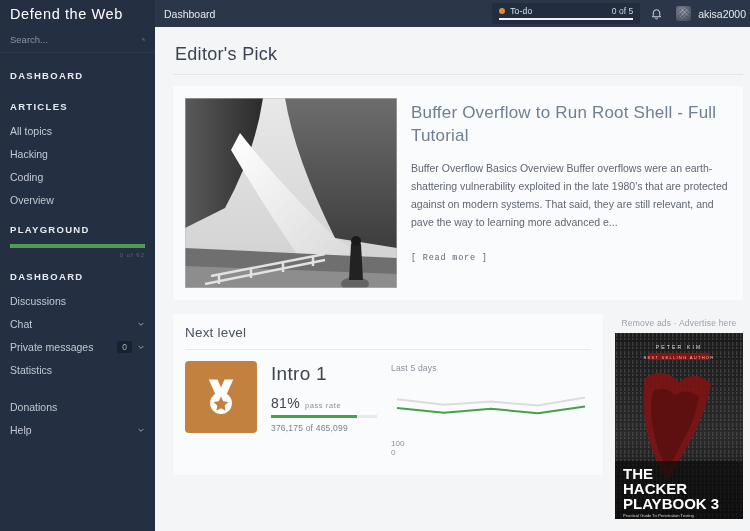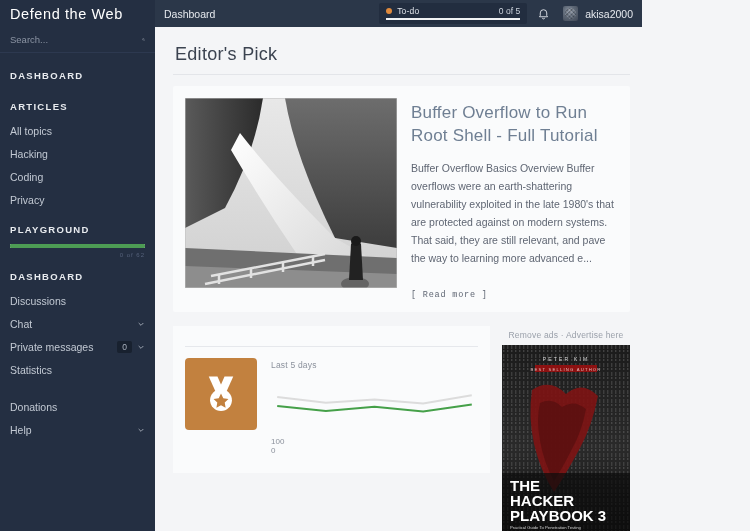--- a/index.html
+++ b/index.html
@@ -199,21 +199,21 @@
       <div class="nav-item">
         <span class="lbl">All topics</span>
       </div>
       <div class="nav-item">
         <span class="lbl">Hacking</span>
       </div>
       <div class="nav-item">
         <span class="lbl">Coding</span>
       </div>
       <div class="nav-item">
-        <span class="lbl">Privacy</span>
+        <span class="lbl">Overview</span>
       </div>
 
       <div class="nav-head">PLAYGROUND</div>
       <div class="pg-bar-wrap">
         <div class="pg-bar">
           <i id="pg-fill" style="width: 100%;"></i>
         </div>
       </div>
       <div class="pg-count">0 of 62</div>
 
@@ -329,32 +329,44 @@
 
           <div class="pick-body">
             <div class="pick-title">Buffer Overflow to Run Root Shell - Full Tutorial</div>
             <div class="pick-text">Buffer Overflow Basics Overview Buffer overflows were an earth-shattering vulnerability exploited in the late 1980's that are protected against on modern systems. That said, they are still relevant, and pave the way to learning more advanced e...</div>
             <div class="read-more">[ Read more ]</div>
           </div>
         </div>
 
         <div class="row2">
           <div class="next-card">
+            <div class="sub-title">Next level</div>
             <div class="sub-hr"></div>
 
             <div class="level-row">
               <div class="medal-tile">
                 <svg viewBox="0 0 48 48">
                   <path d="M10 4 L20 4 L27 20 L19 24 Z" fill="#ffffff"></path>
                   <path d="M38 4 L28 4 L21 20 L29 24 Z" fill="#ffffff"></path>
                   <circle cx="24" cy="31" r="12.5" fill="#ffffff"></circle>
                   <path d="M24 23.5 l2.6 5.3 5.9 .85 -4.25 4.15 1 5.85 -5.25 -2.75 -5.25 2.75 1 -5.85 -4.25 -4.15 5.9 -.85 z" fill="#c2813f"></path>
                 </svg>
               </div>
 
+              <div class="level-info">
+                <div class="level-name">Intro 1</div>
+                <div class="rate-line">
+                  <span class="rate-pct">81%</span>
+                  <span class="rate-lbl">pass rate</span>
+                </div>
+                <div class="rate-bar">
+                  <i id="rate-fill" style="width: 81%;"></i>
+                </div>
+                <div class="rate-nums">376,175 of 465,099</div>
+              </div>
 
               <div class="spark-wrap">
                 <div class="spark-label">Last 5 days</div>
                 <div class="spark-area">
                   <svg class="spark-svg" id="spark" viewBox="0 0 200 52" preserveAspectRatio="none">
                       <polyline points="6.0,21.2 53.0,26.8 100.0,23.6 147.0,27.6 194.0,19.6" fill="none" stroke="#dcdcdc" stroke-width="2" vector-effect="non-scaling-stroke"></polyline>
                       <polyline points="6.0,30.0 53.0,34.8 100.0,30.8 147.0,35.2 194.0,28.4" fill="none" stroke="#45a049" stroke-width="2" vector-effect="non-scaling-stroke"></polyline>
                     </svg>
                   <div class="spark-axis">
                     <span>100</span>

